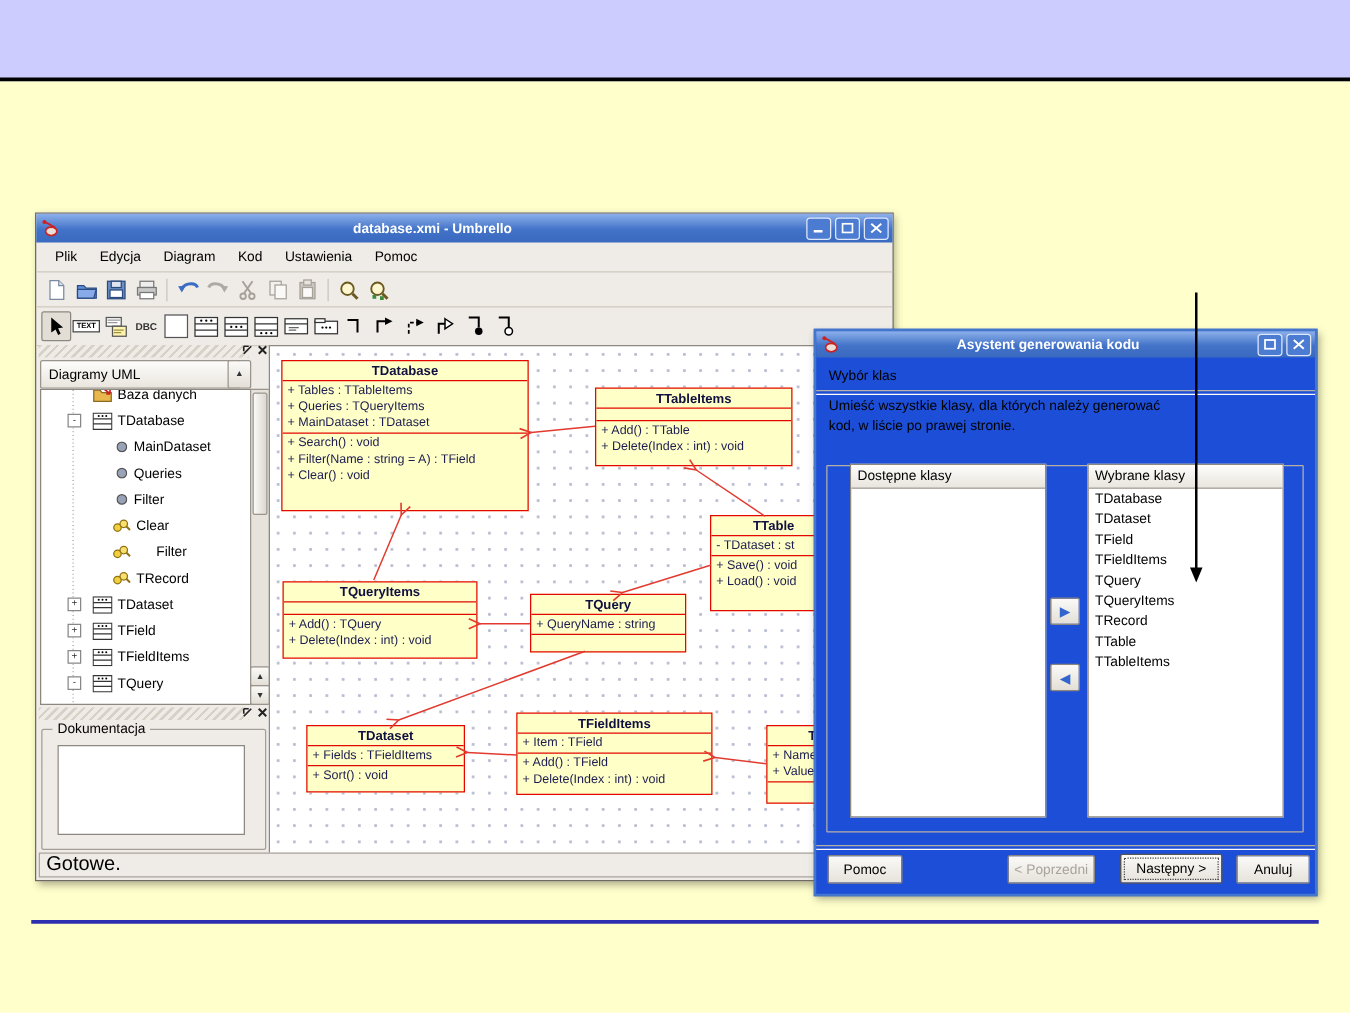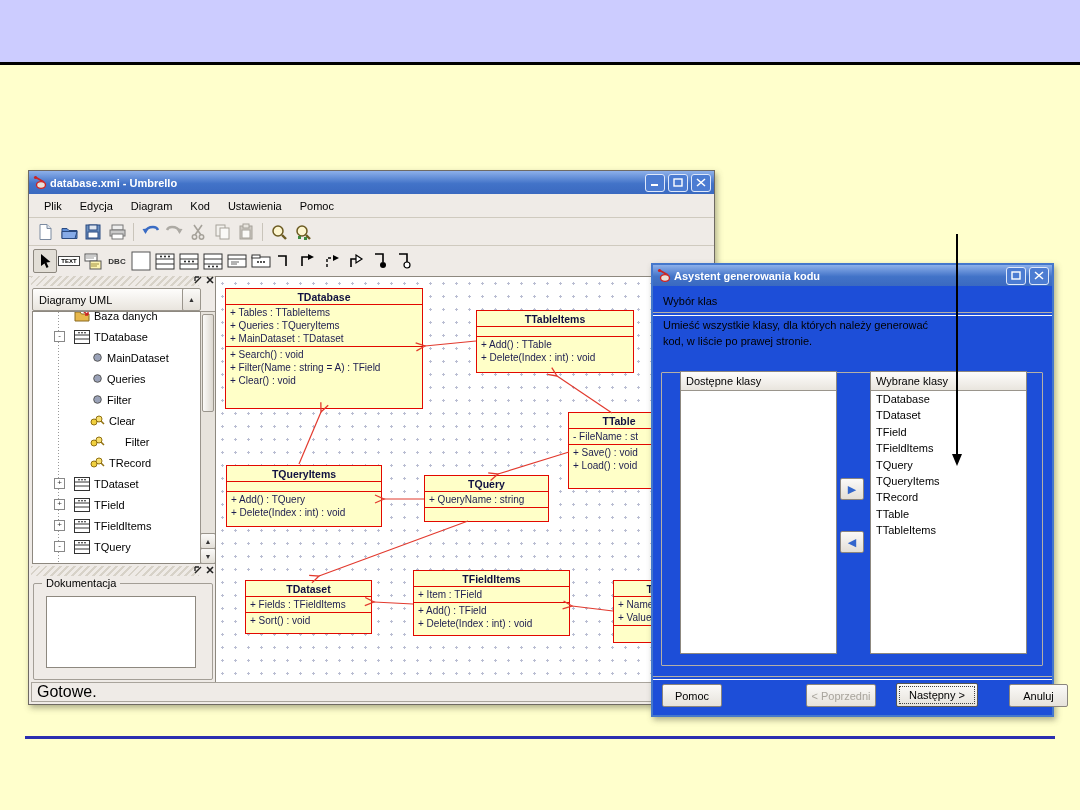--- a/index.html
+++ b/index.html
@@ -6,21 +6,21 @@
   .stage{position:relative;width:1080px;height:810px;background:#ffffcc;overflow:hidden;
          font-family:"Liberation Sans",sans-serif;color:#000;}
   .band{position:absolute;left:0;top:0;width:1080px;height:62px;background:#ccccff;border-bottom:3px solid #000;}
   .divider{position:absolute;left:25px;top:736px;width:1030px;height:3px;background:#2b2fb0;}
 
   
   .win{position:absolute;left:28px;top:170px;width:685px;height:533px;background:#efebe7;
        border:1px solid #6f6a63;box-shadow:2px 3px 6px rgba(80,80,60,.45);z-index:1;}
   .tbar{height:23px;background:linear-gradient(#8db0ea,#4273c8 55%,#3a69c0);display:flex;align-items:center;padding:0 3px;}
   .tbar-icon{width:18px;height:16px;flex:0 0 auto;}
-  .tbar-title{flex:1;color:#fff;font-weight:bold;font-size:11px;}
+  .tbar-title{flex:1;text-align:center;color:#fff;font-weight:bold;font-size:11px;}
   .wbtn{width:18px;height:16px;border:1px solid #dfe8fa;border-radius:3px;background:#4c7cd2;
         margin-left:3px;display:flex;align-items:center;justify-content:center;flex:0 0 auto;}
   .menubar{display:flex;height:23px;align-items:center;border-bottom:1px solid #cfcabf;font-size:11px;padding:0 6px;}
   .menu-item{padding:2px 9px;}
   .toolbar{display:flex;align-items:center;border-bottom:1px solid #cfcabf;padding-left:4px;}
   .toolbar1{height:27px;}
   .toolbar2{height:30px;}
   .tbtn{width:24px;height:24px;display:flex;align-items:center;justify-content:center;}
   .tbtn.pressed{border:1px solid #8d887f;background:#e2ded6;border-radius:2px;width:22px;height:22px;}
   .tsep{width:1px;height:18px;background:#c9c4ba;margin:0 4px;}
@@ -502,21 +502,21 @@
     <div class="uml-s"></div>
     <div class="uml-s">
       <div>+ Add() : TTable</div>
       <div>+ Delete(Index : int) : void</div>
     </div>
   </div>
 
   <div class="uml" style="left:568px;top:412px;width:100px;height:75px;">
     <div class="uml-t">TTable</div>
     <div class="uml-s">
-      <div>- FileName : st</div>
+      <div>- TDataset : st</div>
     </div>
     <div class="uml-s">
       <div>+ Save() : void</div>
       <div>+ Load() : void</div>
     </div>
   </div>
 
   <div class="uml" style="left:226px;top:465px;width:154px;height:60px;">
     <div class="uml-t">TQueryItems</div>
     <div class="uml-s"></div>
@@ -642,21 +642,21 @@
     <div class="etch" style="top:411px;"></div>
     <div class="btn" style="left:9px;top:419px;width:58px;">
         <span>Pomoc</span>
       </div>
     <div class="btn disabled" style="left:153px;top:419px;width:68px;">
         <span>&lt; Poprzedni</span>
       </div>
     <div class="btn default" style="left:243px;top:418px;width:80px;height:22px;">
         <span>Następny &gt;</span>
       </div>
-    <div class="btn" style="left:336px;top:419px;width:57px;margin-left:20px;">
+    <div class="btn" style="left:336px;top:419px;width:57px;">
         <span>Anuluj</span>
       </div>
   </div>
 
   <svg class="slide-arrow" width="1080" height="810">
     <line x1="957" y1="234" x2="957" y2="456" stroke="#000" stroke-width="2"></line>
     <polygon points="952,454 962,454 957,466" fill="#000"></polygon>
   </svg>
 </div>
 

